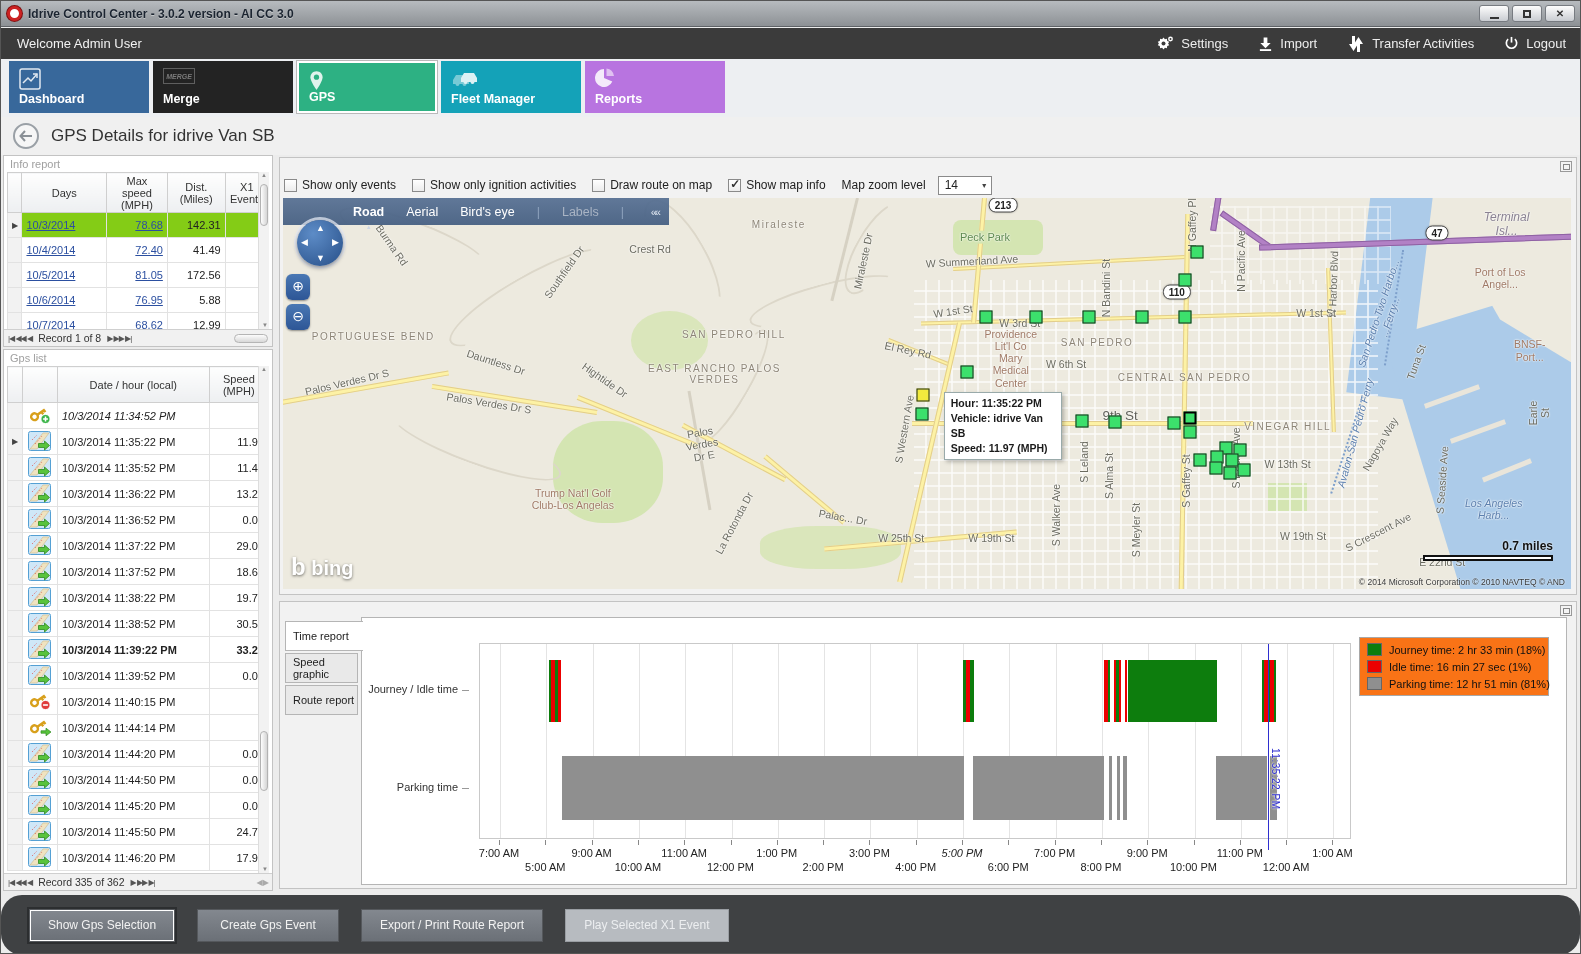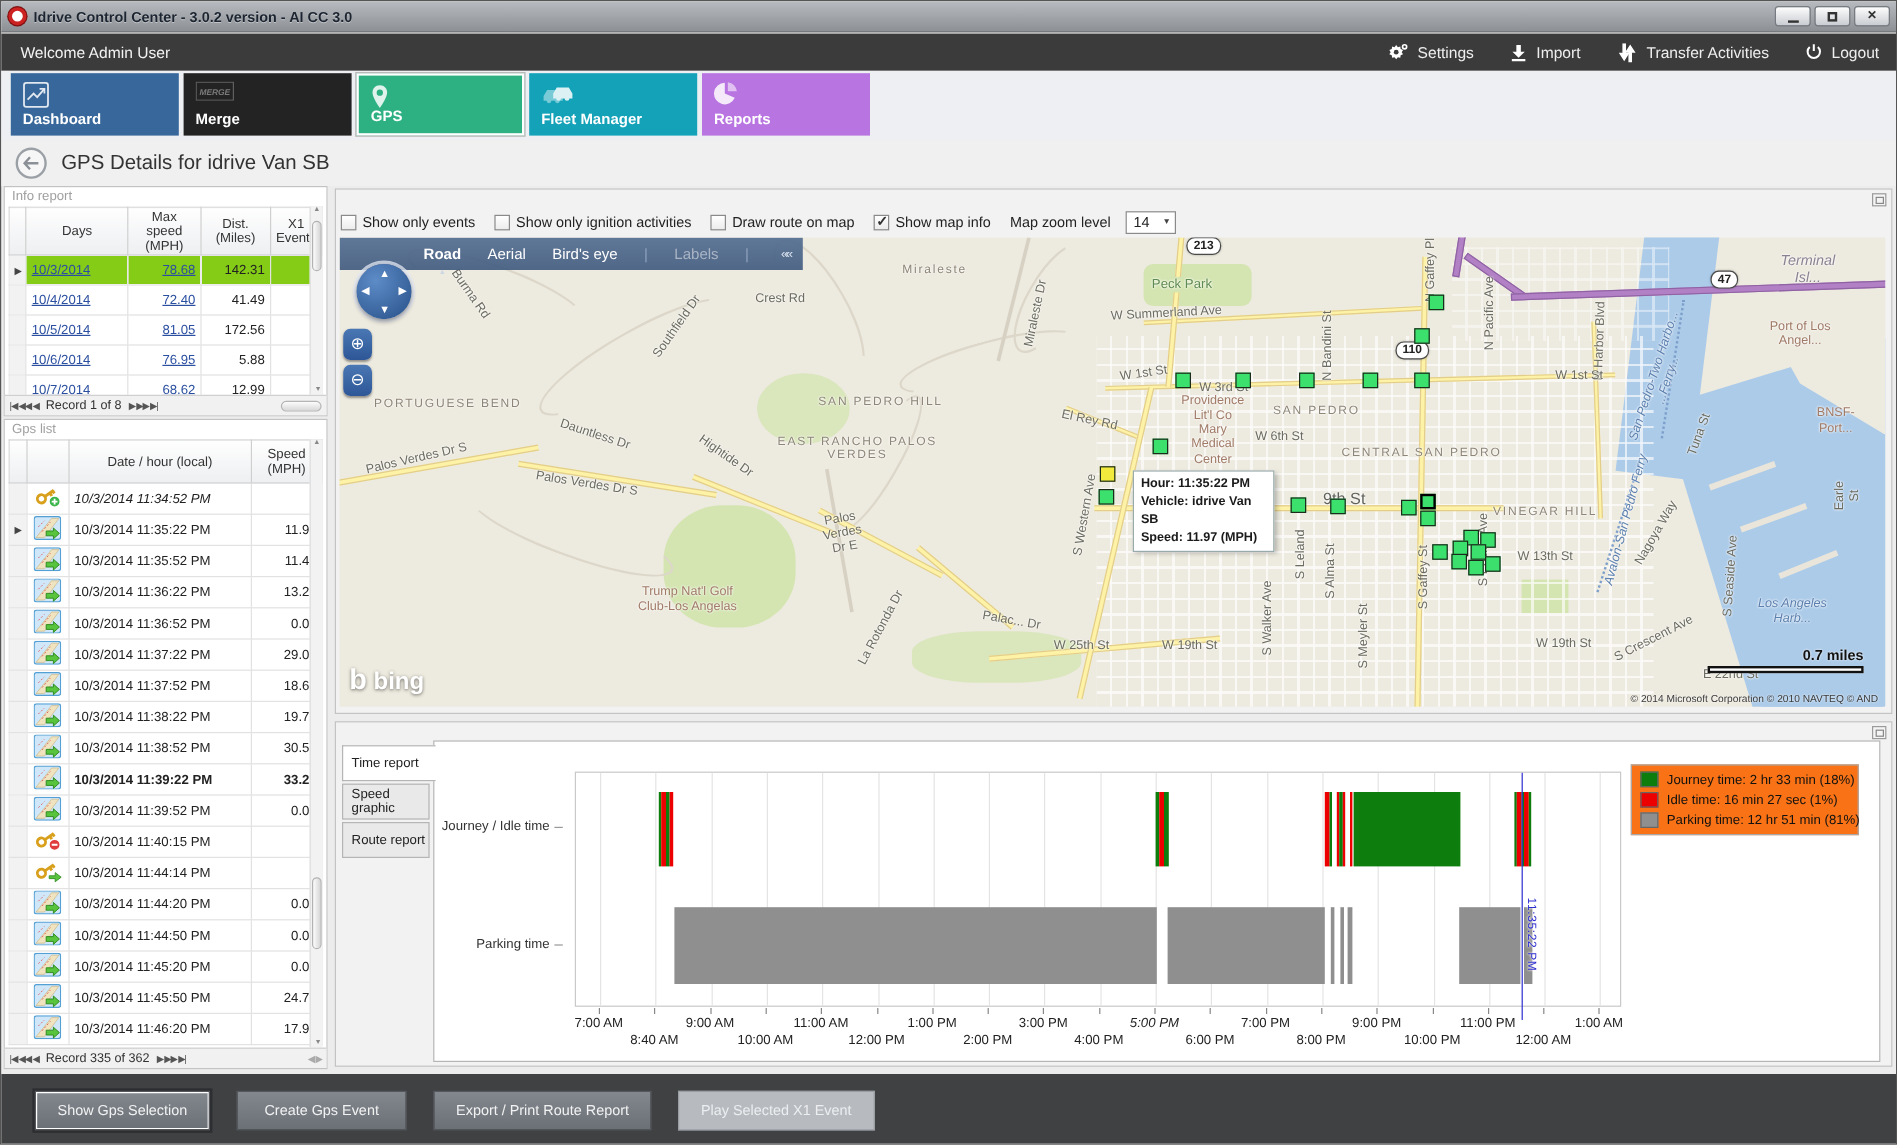--- a/index.html
+++ b/index.html
@@ -52,21 +52,21 @@
   .pnav{color:#555;font-size:8px;letter-spacing:-1px;}
   .hthumb{width:34px;height:9px;border-radius:5px;background:linear-gradient(#fcfcfc,#d8d8d8);border:1px solid #b5b5b5;margin-left:auto;}
   .vscroll{position:absolute;top:0;right:0;width:11px;height:100%;background:#f2f2f2;border-left:1px solid #ddd;font-size:6px;color:#888;text-align:center;}
   .vthumb{position:absolute;left:1px;width:8px;height:42px;border-radius:4px;background:linear-gradient(90deg,#fdfdfd,#d5d5d5);border:1px solid #b2b2b2;}
 
   
   .cbrow{position:absolute;left:283px;top:174px;height:20px;display:flex;align-items:center;gap:8px;font-size:12px;color:#222;}
   .cbitem{display:flex;align-items:center;gap:5px;margin-right:8px;}
   .cbox{width:13px;height:13px;border:1px solid #8a8a8a;background:linear-gradient(#fff,#ececec);position:relative;flex:none;}
   .cbox.on::after{content:"✓";position:absolute;left:1px;top:-3px;font-size:12px;font-weight:bold;color:#333;}
-  .zoomsel{width:42px;height:19px;border:1px solid #8a8a8a;background:#fff;font-size:12px;display:flex;align-items:center;padding-left:6px;position:relative;margin-left:4px;}
+  .zoomsel{width:54px;height:19px;border:1px solid #8a8a8a;background:#fff;font-size:12px;display:flex;align-items:center;padding-left:6px;position:relative;margin-left:4px;}
   .zoomsel::after{content:"▼";position:absolute;right:3px;top:5px;font-size:7px;color:#444;}
 
   .map{position:absolute;left:282px;top:197px;width:1288px;height:391px;background:#edeadf;overflow:hidden;}
   .water{position:absolute;background:#accbe9;}
   .land{position:absolute;background:#edeadf;}
   .park{position:absolute;background:#d4e5b2;}
   .grid-ov{position:absolute;background-image:
      repeating-linear-gradient(0deg,transparent 0 11px,rgba(255,255,255,.8) 11px 13px),
      repeating-linear-gradient(90deg,transparent 0 11px,rgba(255,255,255,.8) 11px 13px);opacity:.8;}
   .road-y{position:absolute;background:#fdf2a5;border:1px solid #e2cd8c;border-left:none;border-right:none;}
@@ -119,21 +119,21 @@
   .axis{position:absolute;left:478px;top:839px;width:872px;height:36px;}
   .tickm{position:absolute;top:0;width:1px;height:5px;background:#888;}
   .ticklabel{position:absolute;transform:translateX(-50%);font-size:11px;color:#222;white-space:nowrap;}
   .cursorline{position:absolute;top:0;width:1px;height:206px;background:#2f2fd0;z-index:6;}
   .cursorlabel{position:absolute;writing-mode:vertical-rl;font-size:10px;color:#2f2fd0;z-index:6;text-shadow:0 0 2px #fff,0 0 2px #fff;letter-spacing:.5px;}
   .legend{position:absolute;left:1358px;top:636px;width:190px;background:#f97316;border:1px solid #a8a8a8;padding:5px 7px;display:flex;flex-direction:column;gap:4px;}
   .litem{display:flex;align-items:center;gap:7px;font-size:11px;color:#111;white-space:nowrap;}
   .sw{width:15px;height:13px;border:1px solid #666;flex:none;}
 
   
-  .bottombar{position:absolute;left:0;top:894px;width:100%;height:60px;background:#3f4143;display:flex;align-items:center;gap:22px;padding-left:28px;}
+  .bottombar{position:absolute;left:0;top:894px;width:100%;height:60px;background:#3f4143;display:flex;align-items:center;gap:22px;padding-left:28px;border-radius:21px;}
   .bbtn{height:33px;min-width:142px;padding:0 18px;background:linear-gradient(#83888f,#6b7077);border:1px solid #55585c;color:#f2f2f2;font-size:12px;display:flex;align-items:center;justify-content:center;}
   .bbtn.focused{box-shadow:0 0 0 1px #fff inset,0 0 0 2px #2c2e30;}
   .bbtn.disabled{background:#b7bbc0;color:#eceef0;border-color:#9a9ea3;}
 </style>
 </head>
 <body>
 
 <div id="app">
 
   <div class="titlebar">
@@ -816,21 +816,21 @@
       <div class="seg parking" style="left: 643.198px; width: 4.167px; top: 112px; height: 64px;"></div>
       <div class="seg parking" style="left: 735.798px; width: 50.93px; top: 112px; height: 64px;"></div>
       <div class="seg parking" style="left: 789.506px; width: 7.871px; top: 112px; height: 64px;"></div>
       <div class="cursorline" style="left: 788.071px;"></div>
       <div class="cursorlabel" style="left: 790.071px; top: 104px;">11:35:22 PM</div>
     </div>
   <div class="axis" id="axis">
       <div class="tickm" style="left: 20px;"></div>
       <div class="ticklabel" style="left: 20px; top: 7px;">7:00 AM</div>
       <div class="tickm" style="left: 66.3px;"></div>
-      <div class="ticklabel" style="left: 66.3px; top: 21px;">8:40 AM</div>
+      <div class="ticklabel" style="left: 66.3px; top: 21px;">5:00 AM</div>
       <div class="tickm" style="left: 112.6px;"></div>
       <div class="ticklabel" style="left: 112.6px; top: 7px;">9:00 AM</div>
       <div class="tickm" style="left: 158.9px;"></div>
       <div class="ticklabel" style="left: 158.9px; top: 21px;">10:00 AM</div>
       <div class="tickm" style="left: 205.2px;"></div>
       <div class="ticklabel" style="left: 205.2px; top: 7px;">11:00 AM</div>
       <div class="tickm" style="left: 251.5px;"></div>
       <div class="ticklabel" style="left: 251.5px; top: 21px;">12:00 PM</div>
       <div class="tickm" style="left: 297.8px;"></div>
       <div class="ticklabel" style="left: 297.8px; top: 7px;">1:00 PM</div>

